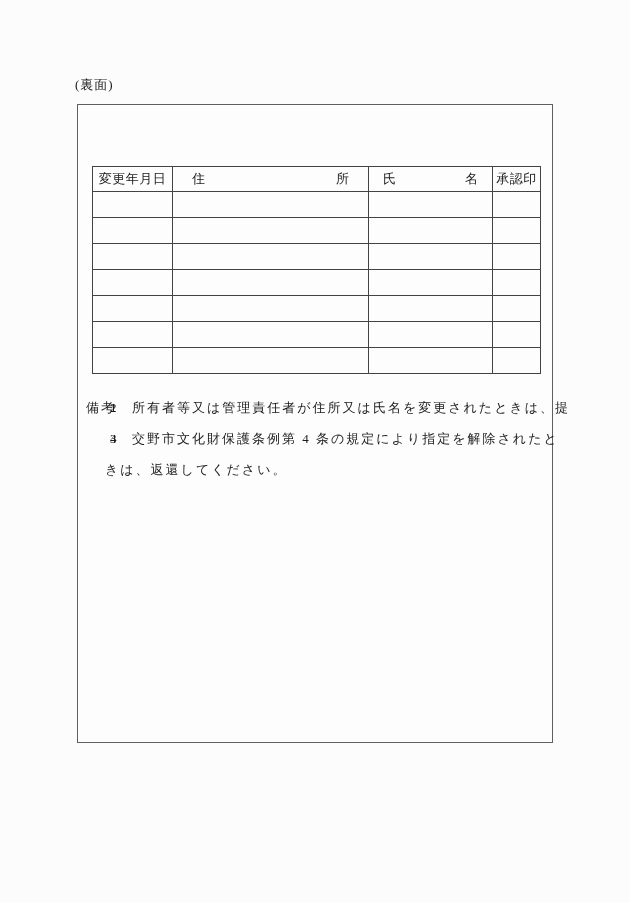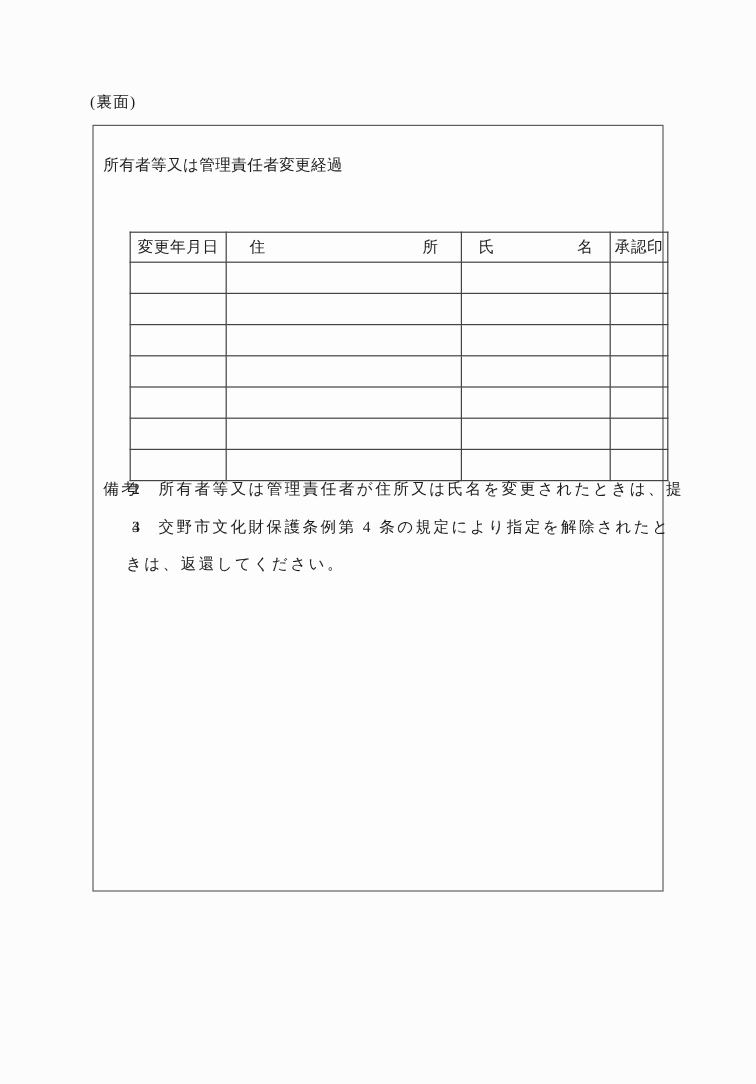--- a/index.html
+++ b/index.html
@@ -24,25 +24,24 @@
     background: #fdfdfd;
   }
 
   .table-title {
     position: absolute; left: 8px; top: 24px;
     font-size: 13px; letter-spacing: 0.3px;
     white-space: nowrap;
   }
 
   table.record-table {
-    position: absolute; left: 30px; top: 61px;
+    position: absolute; left: 14px; top: 61px;
     width: 448px;
     border-collapse: collapse;
     table-layout: fixed;
-    margin-top: 27px;
   }
   .record-table th, .record-table td {
     border: 1px solid #434343;
     font-size: 13px;
     font-weight: normal;
     overflow: hidden;
   }
   .record-table thead tr { height: 25px; }
   .record-table tbody tr { height: 26px; }
   th.col-date   { text-align: center; letter-spacing: 0.5px; padding: 0 4px; }
@@ -66,21 +65,20 @@
 </style>
 </head>
 <body>
 
 <div class="page">
 
   <div class="back-label">(裏面)</div>
 
   <div class="outer-box">
 
-    <div class="table-title">所有者等又は管理責任者変更経過</div>
 
     <table class="record-table">
       <colgroup>
         <col style="width:80px">
         <col style="width:196px">
         <col style="width:124px">
         <col style="width:48px">
       </colgroup>
       <thead>
         <tr>

